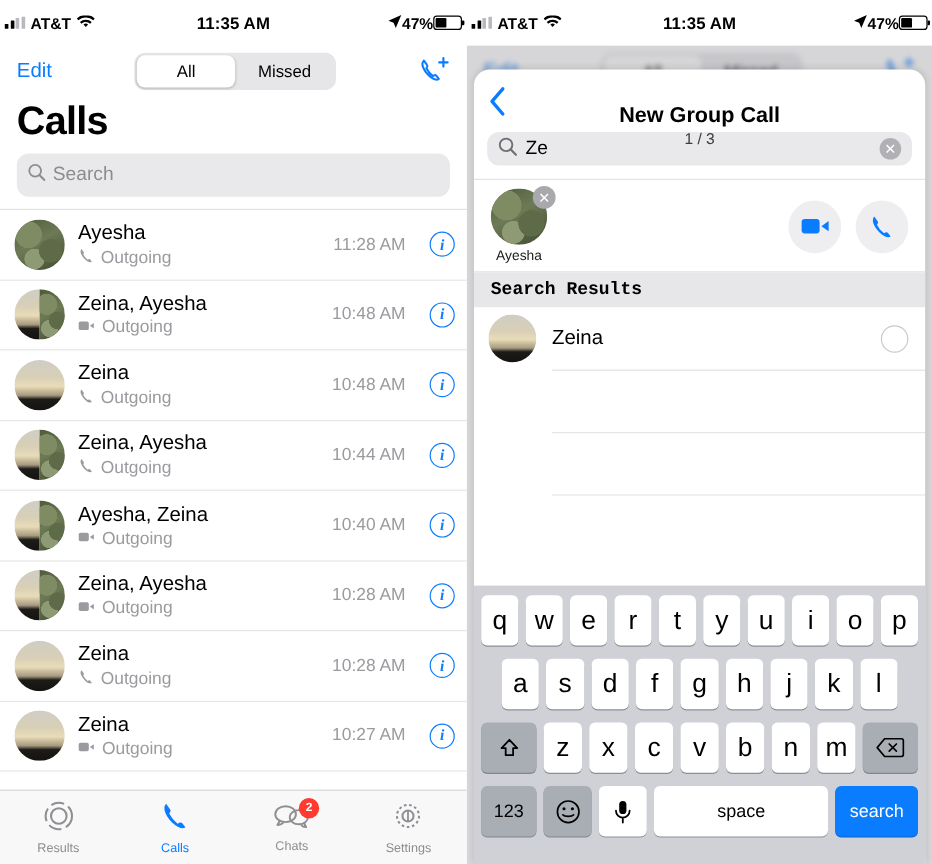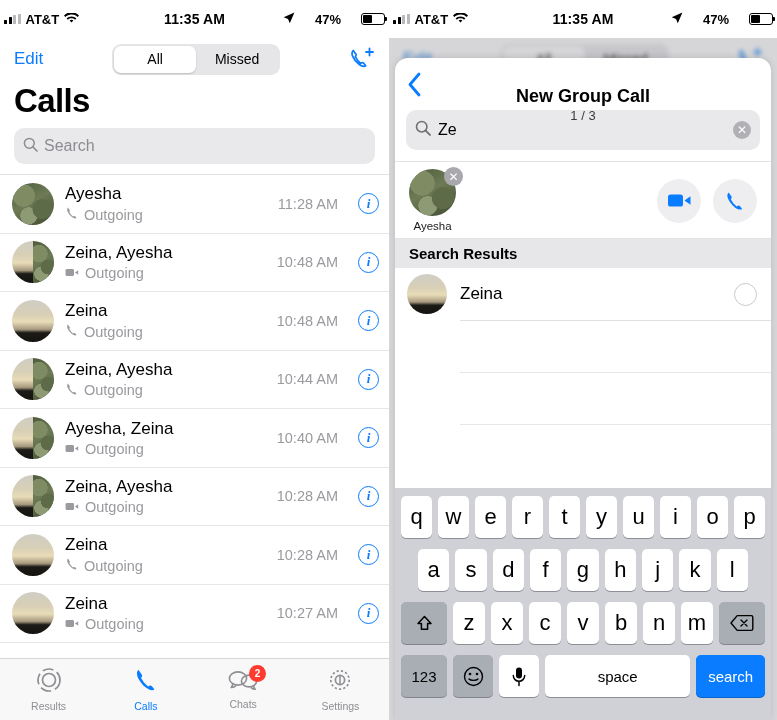--- a/index.html
+++ b/index.html
@@ -14,21 +14,21 @@
   .panel-left { width: 389px; height: 720px; }
   .panel-right { width: 388px; height: 720px; background: #f2f2f4; }
 
   
   .statusbar {
     height: 38px; display: flex; align-items: center;
     padding: 0 4px; font-size: 13px; font-weight: bold; color: #000;
   }
   .sb-left { display: flex; align-items: center; gap: 5px; flex: 1; }
   .sb-center { flex: 0 0 auto; font-size: 14px; letter-spacing: .1px; }
-  .sb-right { display: flex; align-items: center; gap: 20px; flex: 1; justify-content: flex-end; }
+  .sb-right { display: flex; align-items: center; gap: 0; flex: 1; justify-content: flex-end; }
   .bars { display: flex; align-items: flex-end; gap: 1.5px; height: 10px; }
   .bars i { display: block; width: 3px; background: #000; border-radius: .5px; }
   .bars i:nth-child(1) { height: 4px; }
   .bars i:nth-child(2) { height: 7px; }
   .bars i:nth-child(3) { height: 9px; background: #b9b9bd; }
   .bars i:nth-child(4) { height: 10px; background: #b9b9bd; }
   .carrier { font-size: 13px; font-weight: bold; }
   .battery {
     width: 24px; height: 12px; border: 1.3px solid #000; border-radius: 3px;
     position: relative; padding: 1.2px;
@@ -123,21 +123,21 @@
     background: #fff; border-radius: 13px 13px 0 0; overflow: hidden;
     box-shadow: 0 -1px 6px rgba(0,0,0,.12);
   }
   .sheet-head { height: 52px; display: flex; align-items: center; padding: 0 12px; position: relative; }
   .back-chevron { color: #0a7cff; display: flex; }
   .sheet-title-wrap { position: absolute; left: 0; right: 0; text-align: center; pointer-events: none; margin-top: 40px; }
   .sheet-title { font-size: 18px; font-weight: bold; color: #000; }
   .sheet-count { font-size: 13px; color: #3c3c3e; margin-top: 1px; }
   .sheet-search-wrap { padding: 0 11px 11px; }
   .sheet-search {
-    height: 40px; background: #e9e9eb; border-radius: 10px;
+    height: 28px; background: #e9e9eb; border-radius: 10px;
     display: flex; align-items: center; gap: 7px; padding: 0 9px;
   }
   .sheet-search .val { font-size: 16px; color: #000; flex: 1; }
   .clear-btn {
     width: 18px; height: 18px; border-radius: 50%; background: #b0b0b5;
     color: #fff; font-size: 12px; display: flex; align-items: center; justify-content: center;
   }
   .selected-row {
     border-top: 1px solid #e3e3e5; border-bottom: 1px solid #e3e3e5;
     padding: 9px 14px 8px; display: flex; align-items: center; height: 78px;
@@ -149,21 +149,21 @@
     width: 19px; height: 19px; border-radius: 50%; background: #a8a8ad;
     color: #fff; font-size: 12px; display: flex; align-items: center; justify-content: center;
   }
   .chip-name { font-size: 11.5px; color: #1b1b1b; text-align: center; margin-top: 4px; width: 47px; }
   .call-actions { margin-left: auto; display: flex; gap: 12px; }
   .circle-btn {
     width: 44px; height: 44px; border-radius: 50%; background: #eeeef0;
     display: flex; align-items: center; justify-content: center; color: #0a7cff;
   }
   .section-head {
-    background: #e7e7ea; padding: 6px 14px; font-size: 15px; font-weight: bold; color: #000;
+    background: #e7e7ea; padding: 6px 14px; font-size: 15px; font-weight: bold; color: #000; font-family: Liberation Mono, monospace;
   }
   .result-row {
     display: flex; align-items: center; gap: 13px; padding: 7px 14px 7px 12px; height: 52px;
   }
   .result-row .avatar { width: 40px; height: 40px; }
   .result-name { font-size: 17px; color: #000; flex: 1; }
   .radio { width: 23px; height: 23px; border-radius: 50%; border: 1.5px solid #c9c9cd; }
   .divider-line { height: 1px; background: #e0e0e2; margin-left: 65px; }
   .empty-rows .rowline { height: 52px; border-bottom: 1px solid #e6e6e8; margin-left: 65px; }
 

